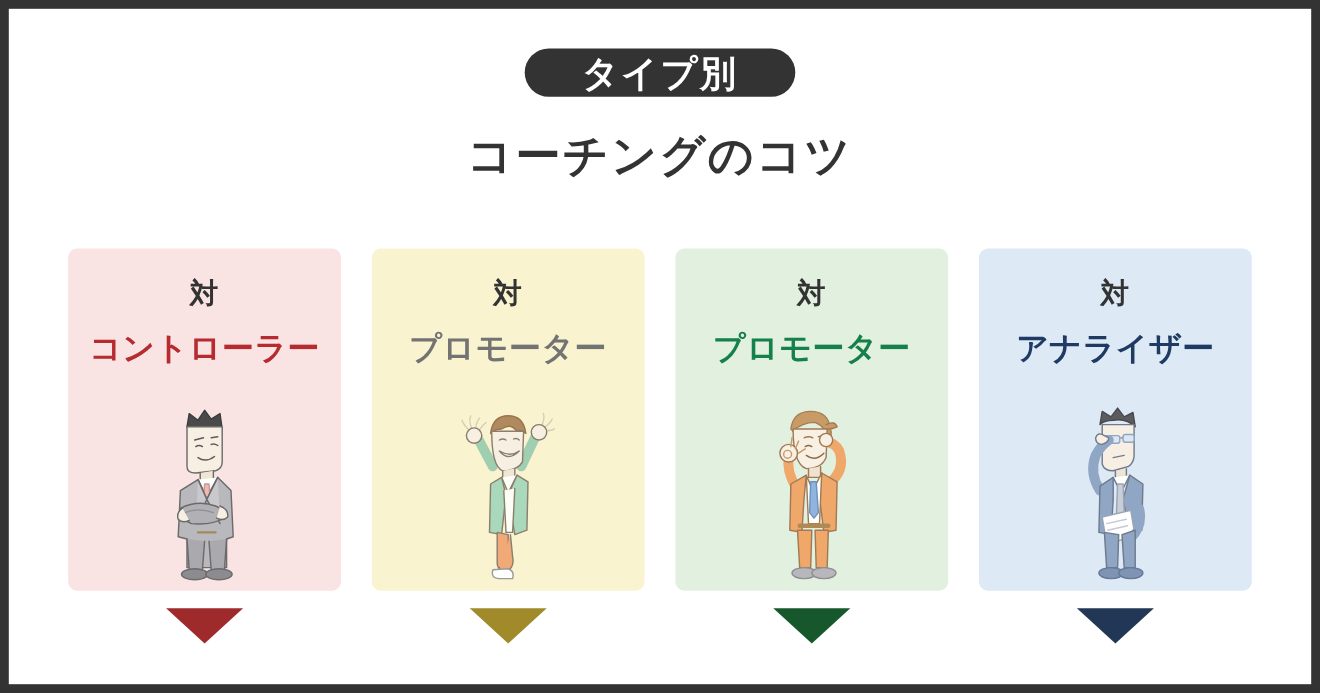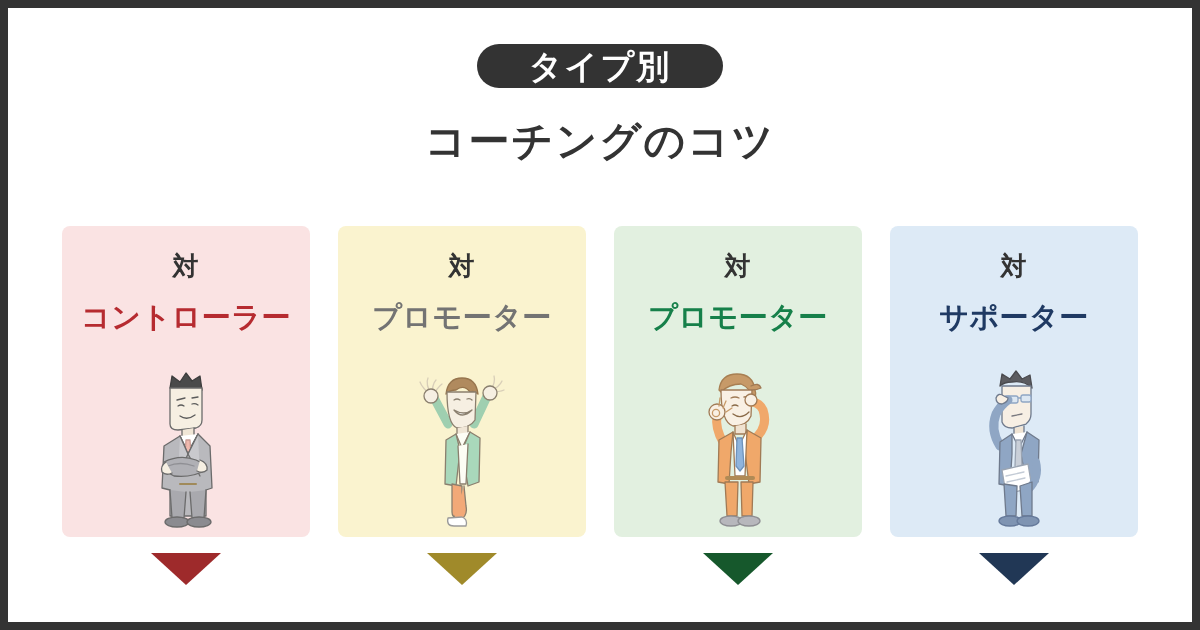--- a/index.html
+++ b/index.html
@@ -273,21 +273,21 @@
             </g>
           </svg>
         </div>
       </div>
       <div class="arrow" style="border-top-color: rgb(22, 88, 44);"></div>
     </div>
 
     <div class="card-col">
       <div class="card" style="background: rgb(221, 234, 246);">
         <div class="card-label-top">対</div>
-        <div class="card-label-main" style="color: rgb(31, 58, 99);">サポーター</div>
+        <div class="card-label-main" style="color: rgb(31, 58, 99);">アナライザー</div>
         <div class="illus">
           <svg width="96" height="165" viewBox="0 0 96 165" aria-hidden="true">
             <g stroke="#6f7a8c" stroke-width="1.3" fill="none" stroke-linejoin="round" stroke-linecap="round">
 
               <path d="M34 20 L36 8 L44 13 L50 5 L56 13 L64 9 L66 22 Q58 14 46 16 Q38 16 34 20 Z" fill="#5c5c60" stroke="#4a4a4e"></path>
 
               <path d="M36 20 L36 56 Q38 62 46 62 L60 58 Q65 54 65 48 L65 20 Z" fill="#f7efe4"></path>
 
               <path d="M38 34 L52 32 M54 32 L64 31" stroke="#8fa6c4" stroke-width="2"></path>
               <rect x="38" y="30" width="14" height="7" rx="2" fill="#dce7f2" stroke="#8fa6c4"></rect>

